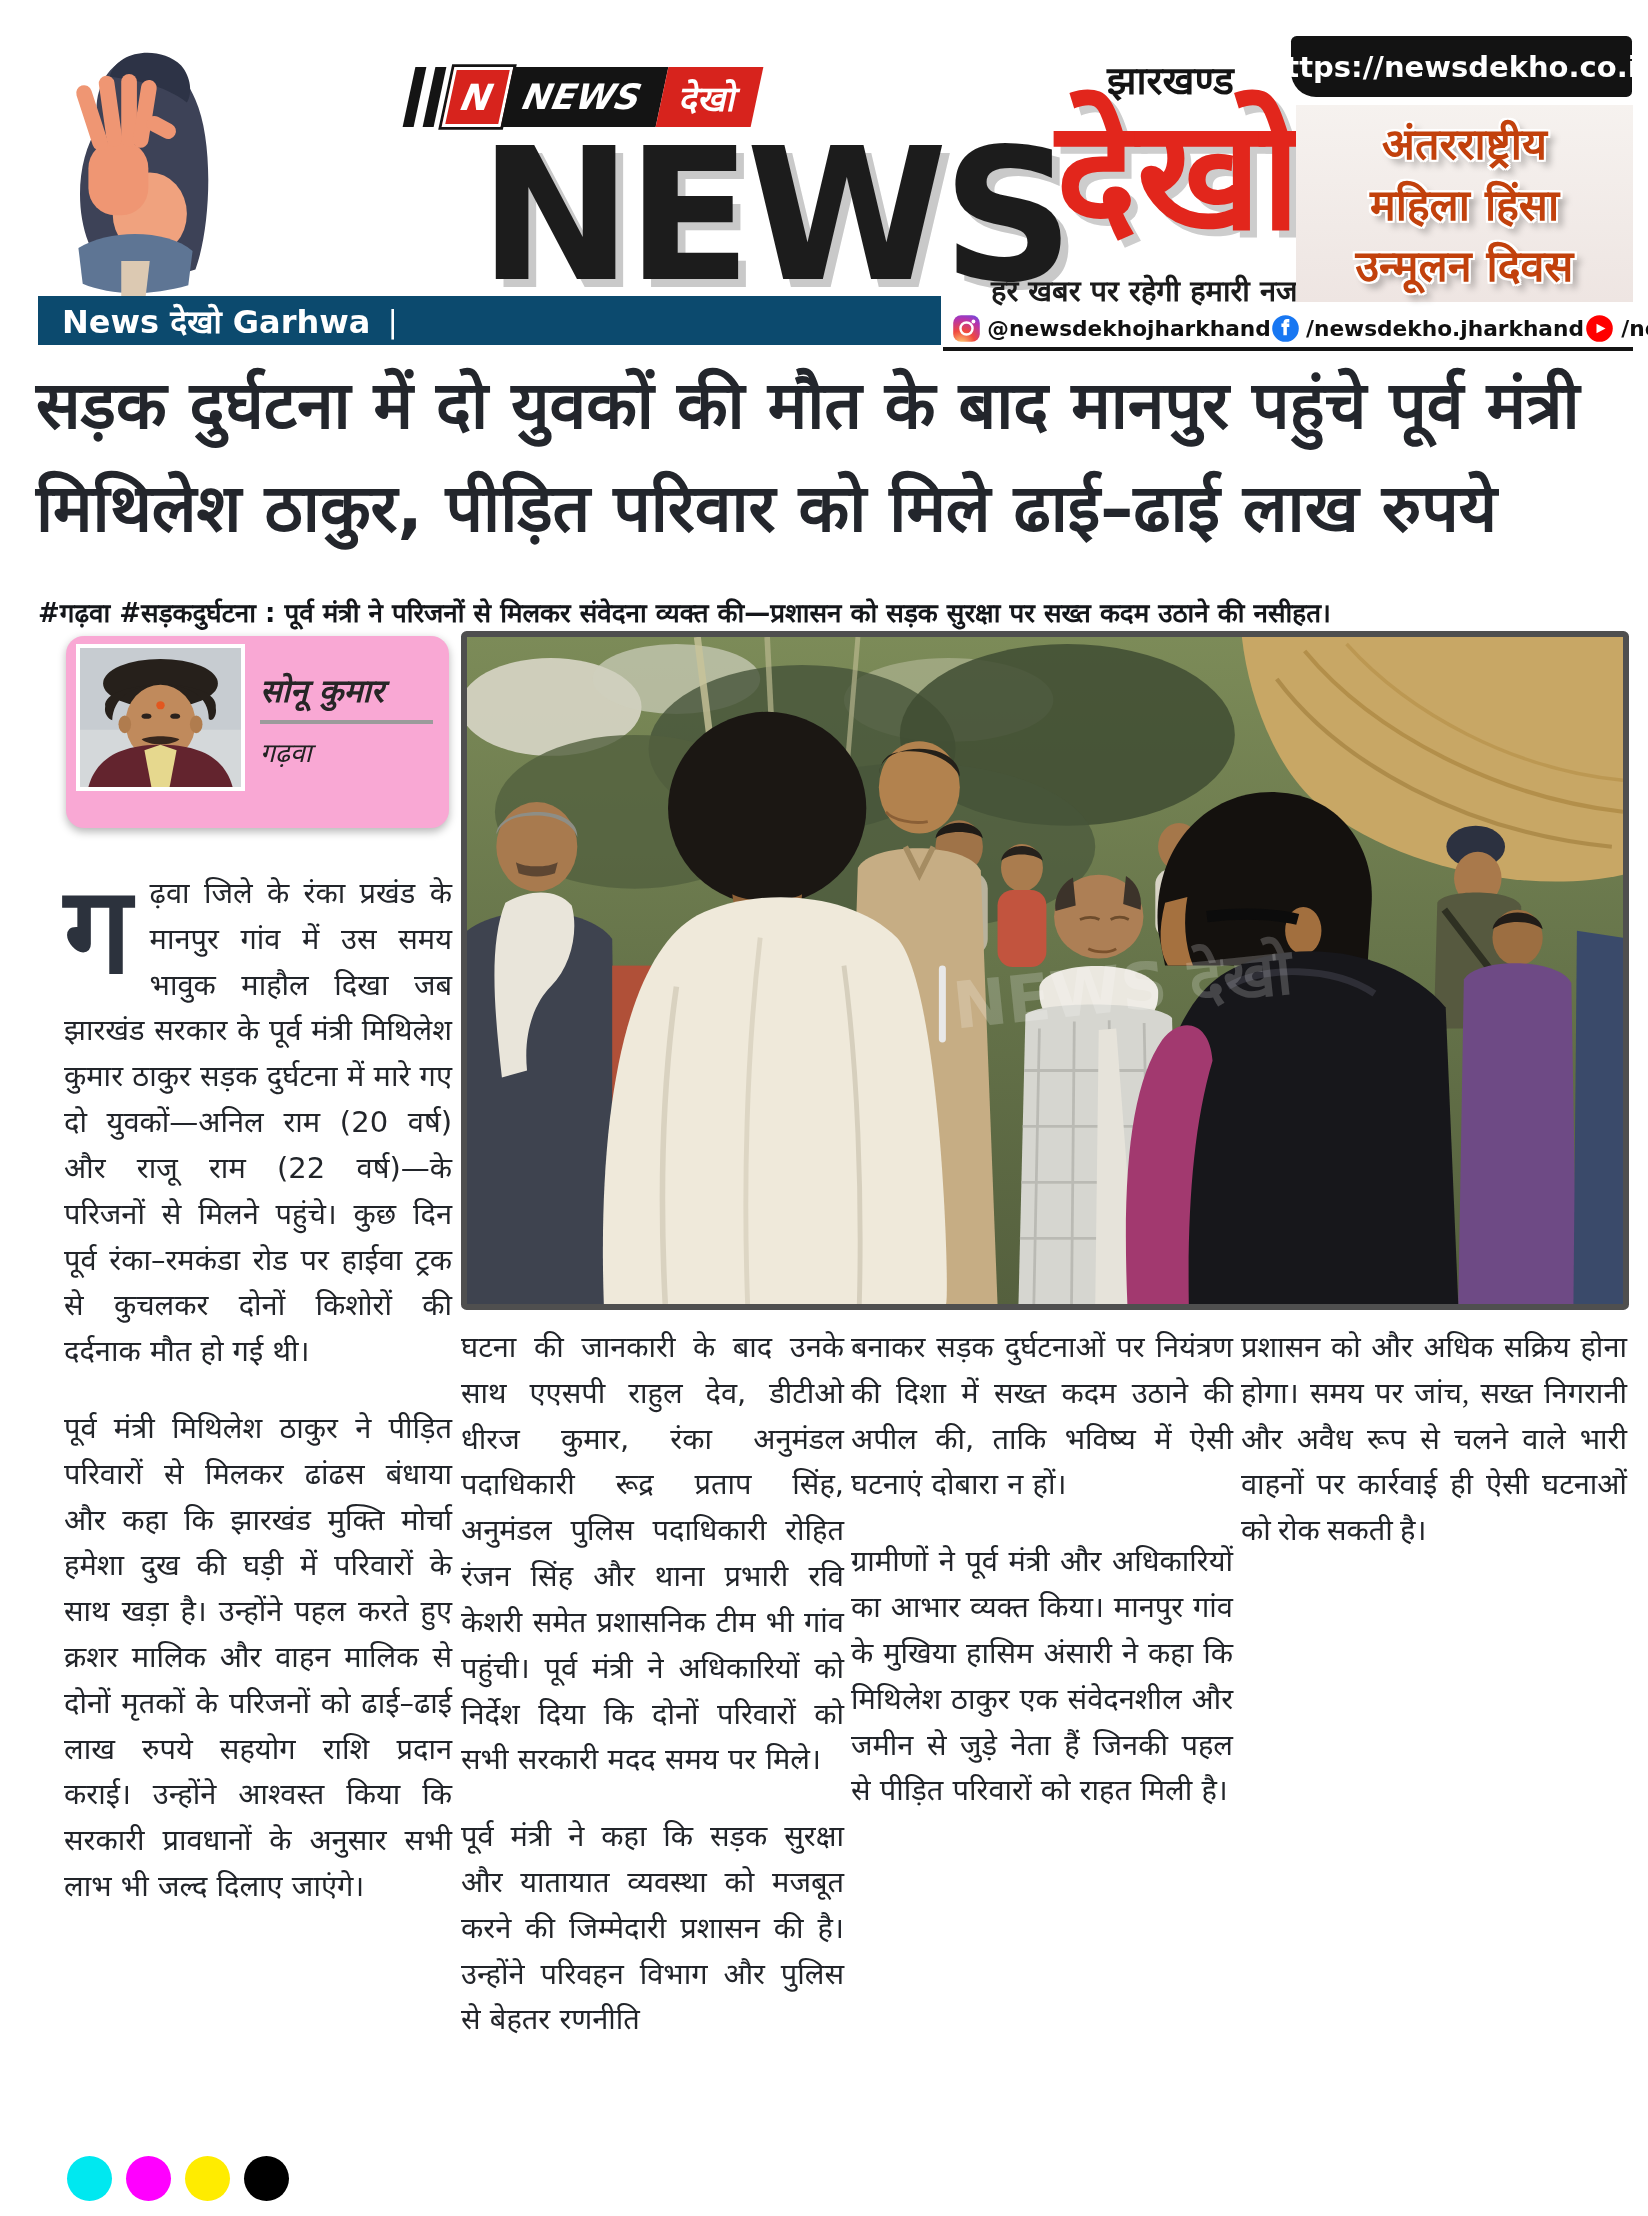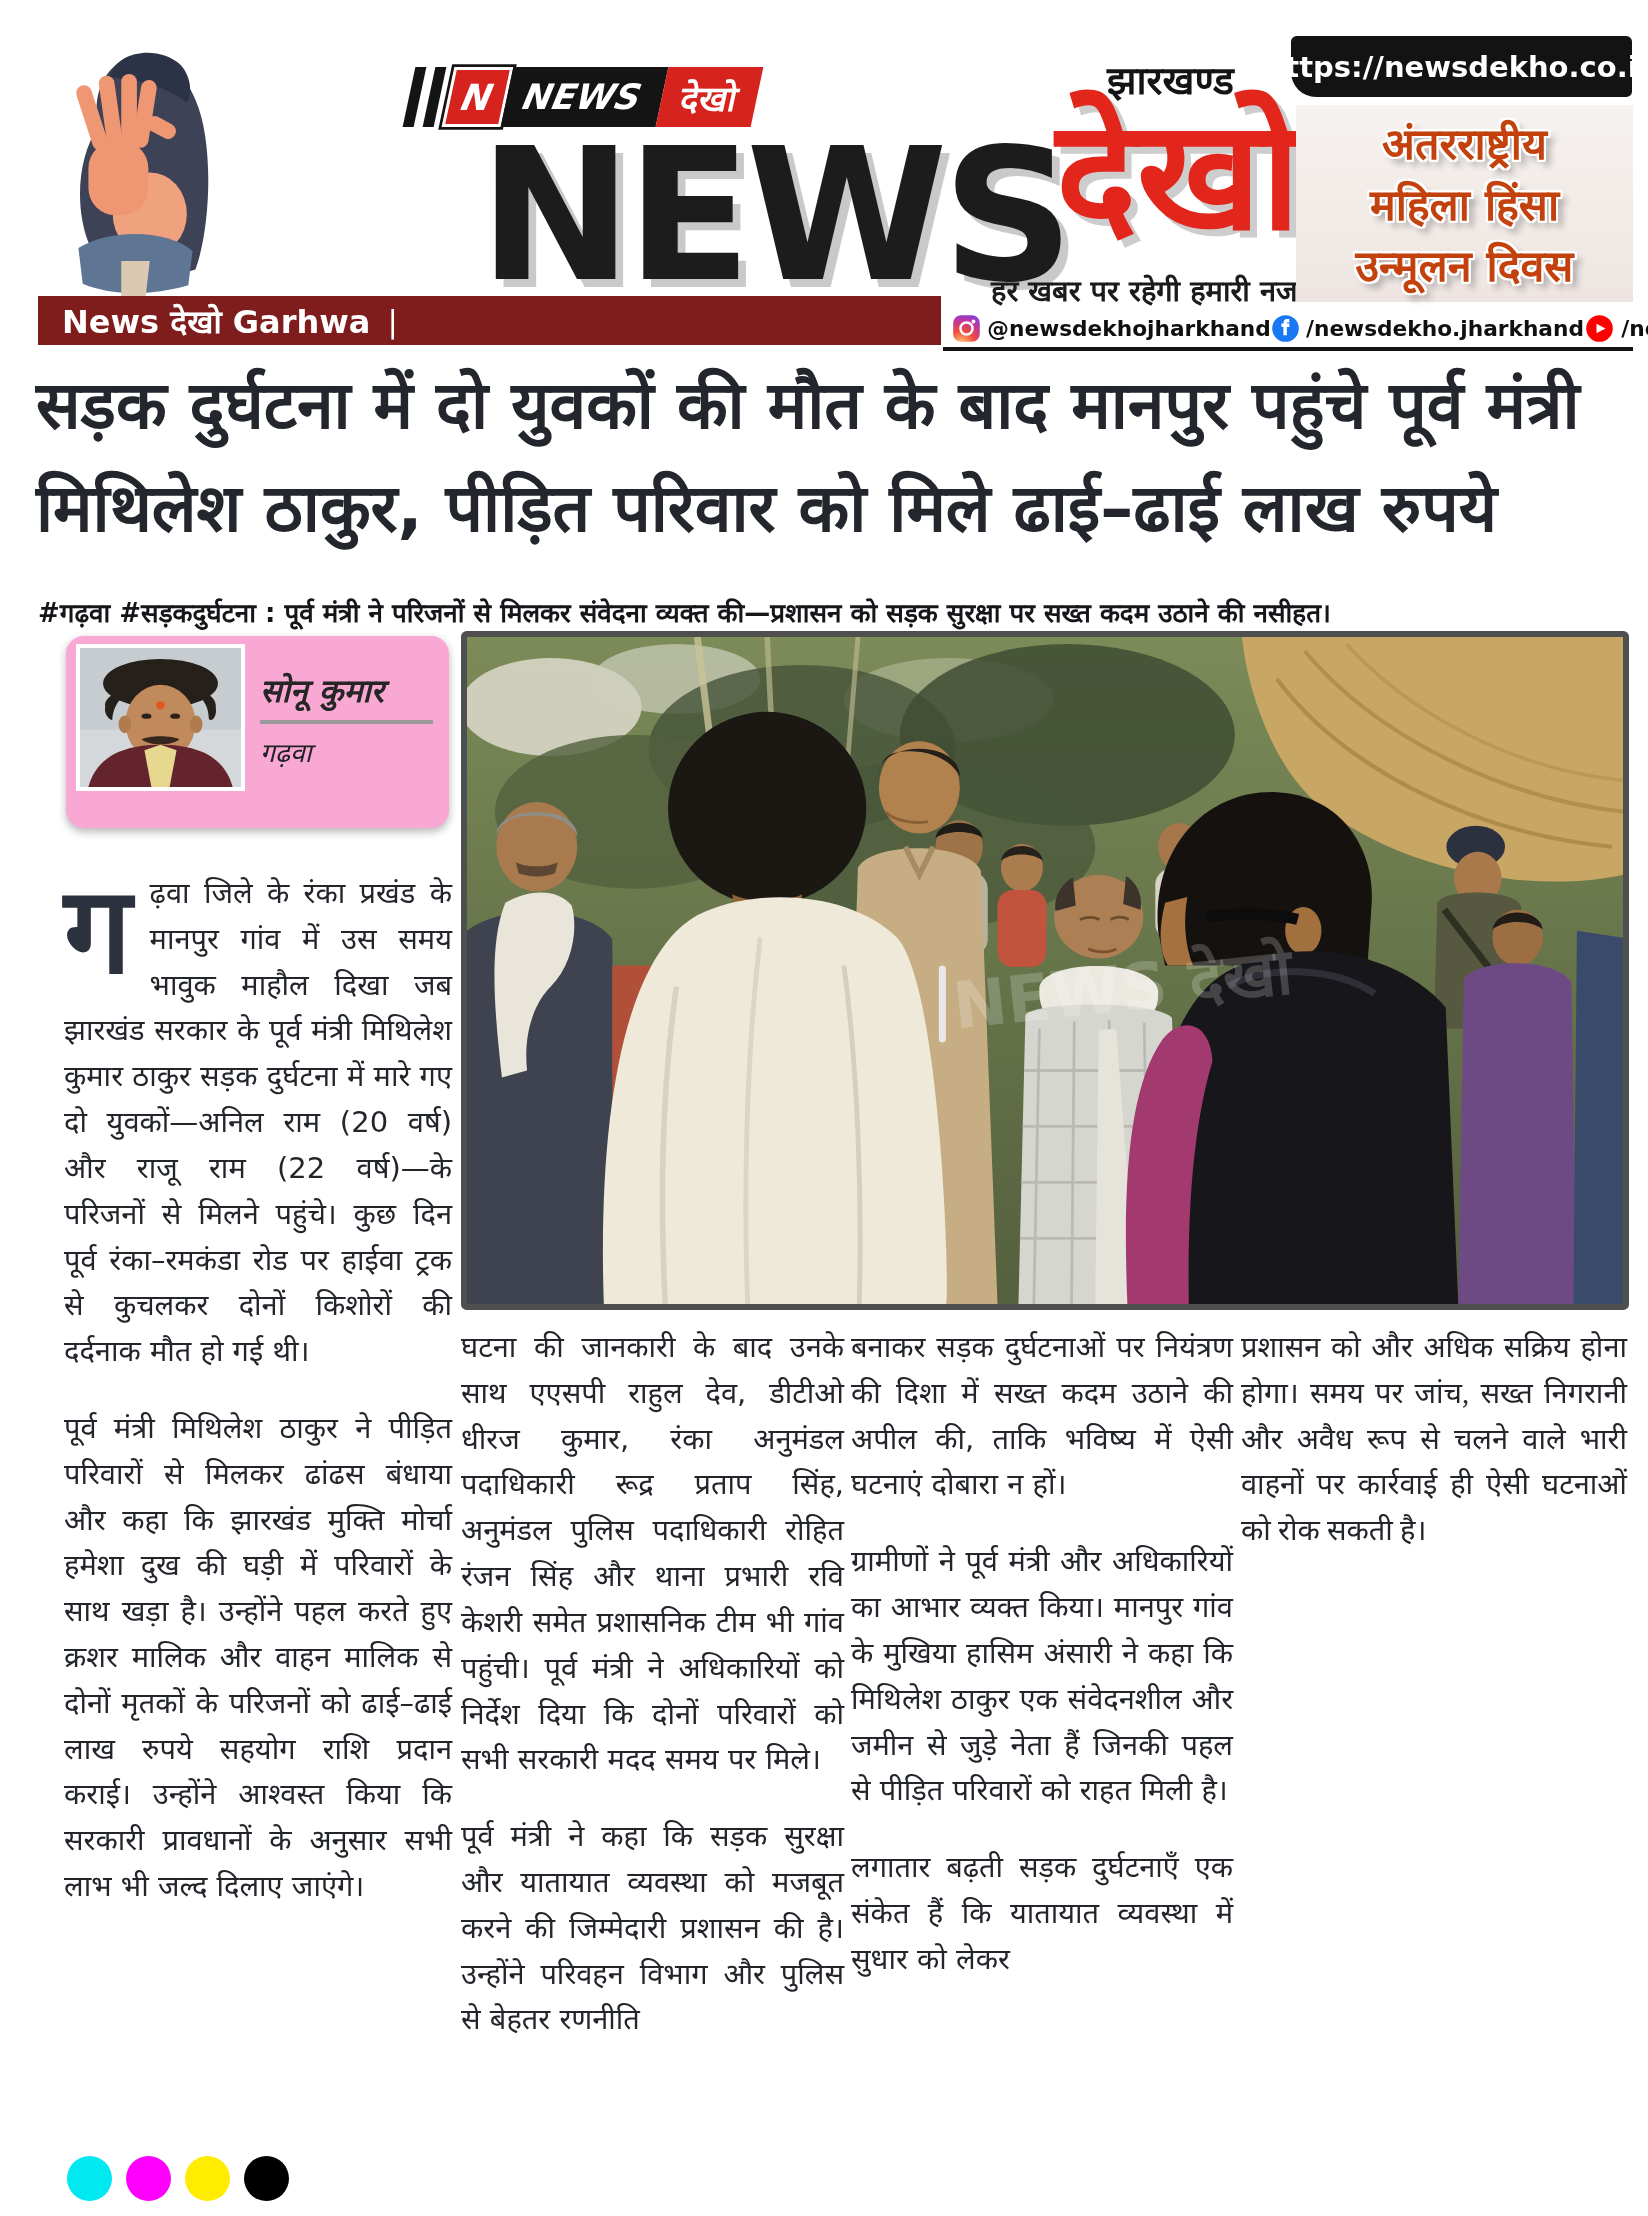--- a/index.html
+++ b/index.html
@@ -26,21 +26,21 @@
 
   .url-box{position:absolute;left:1291px;top:36px;width:341px;height:61px;background:#131313;color:#ffffff;
            font-size:29px;font-weight:700;display:flex;align-items:center;justify-content:center;
            border-radius:5.6px 5.6px 5.6px 25px;}
   .banner{position:absolute;left:1296px;top:105px;width:337px;height:197px;display:flex;flex-direction:column;
           align-items:center;justify-content:center;gap:2px;background:linear-gradient(180deg,#f6f2ef,#eee5e2);}
   .banner .bline{font-size:43px;font-weight:800;color:#c2410c;
       text-shadow:-2.1px 0 #fff,2.1px 0 #fff,0 -2.1px #fff,0 2.1px #fff,-2.1px -2.1px #fff,2.1px 2.1px #fff,-2.1px 2.1px #fff,2.1px -2.1px #fff,5.6px 5.6px 7px rgba(0,0,0,.35);}
 
   
-  .meta-bar{position:absolute;left:38px;top:296px;width:903px;height:49px;background:#7f1d1d;color:#fff;
+  .meta-bar{position:absolute;left:38px;top:296px;width:903px;height:49px;background:#0c4a6e;color:#fff;
             display:flex;align-items:center;gap:17px;padding:0 24px;box-sizing:border-box;}
   .edition{font-weight:700;font-size:32px;white-space:nowrap;}
   .sep{font-size:31px;font-weight:400;}
   .date{font-weight:600;font-size:31px;white-space:nowrap;}
 
   .socials{position:absolute;left:952px;top:308px;width:682px;height:41px;display:flex;align-items:center;
            justify-content:space-between;}
   .social{display:flex;align-items:center;gap:6.3px;font-size:21.7px;font-weight:700;color:#101010;white-space:nowrap;}
   .social svg{display:block;}
   .header-rule{position:absolute;left:943px;top:347px;width:690px;height:3.5px;background:#141414;}
@@ -297,21 +297,20 @@
   </div>
 
   <div class="col col2">
     <p class="para"><span>घटना की जानकारी के बाद उनके साथ एएसपी राहुल देव, डीटीओ धीरज कुमार, रंका अनुमंडल पदाधिकारी रूद्र प्रताप सिंह, अनुमंडल पुलिस पदाधिकारी रोहित रंजन सिंह और थाना प्रभारी रवि केशरी समेत प्रशासनिक टीम भी गांव पहुंची। पूर्व मंत्री ने अधिकारियों को निर्देश दिया कि दोनों परिवारों को सभी सरकारी मदद समय पर मिले।</span></p>
     <p class="para"><span>पूर्व मंत्री ने कहा कि सड़क सुरक्षा और यातायात व्यवस्था को मजबूत करने की जिम्मेदारी प्रशासन की है। उन्होंने परिवहन विभाग और पुलिस से बेहतर रणनीति</span></p>
   </div>
 
   <div class="col col3">
     <p class="para"><span>बनाकर सड़क दुर्घटनाओं पर नियंत्रण की दिशा में सख्त कदम उठाने की अपील की, ताकि भविष्य में ऐसी घटनाएं दोबारा न हों।</span></p>
     <p class="para"><span>ग्रामीणों ने पूर्व मंत्री और अधिकारियों का आभार व्यक्त किया। मानपुर गांव के मुखिया हासिम अंसारी ने कहा कि मिथिलेश ठाकुर एक संवेदनशील और जमीन से जुड़े नेता हैं जिनकी पहल से पीड़ित परिवारों को राहत मिली है।</span></p>
-    <p class="para"><span>लगातार बढ़ती सड़क दुर्घटनाएँ एक संकेत हैं कि यातायात व्यवस्था में सुधार को लेकर</span></p>
   </div>
 
   <div class="col col4">
     <p class="para"><span>प्रशासन को और अधिक सक्रिय होना होगा। समय पर जांच, सख्त निगरानी और अवैध रूप से चलने वाले भारी वाहनों पर कार्रवाई ही ऐसी घटनाओं को रोक सकती है।</span></p>
   </div>
 
   <div class="print-marks">
     <div class="dot dot-c"></div>
     <div class="dot dot-m"></div>
     <div class="dot dot-y"></div>

